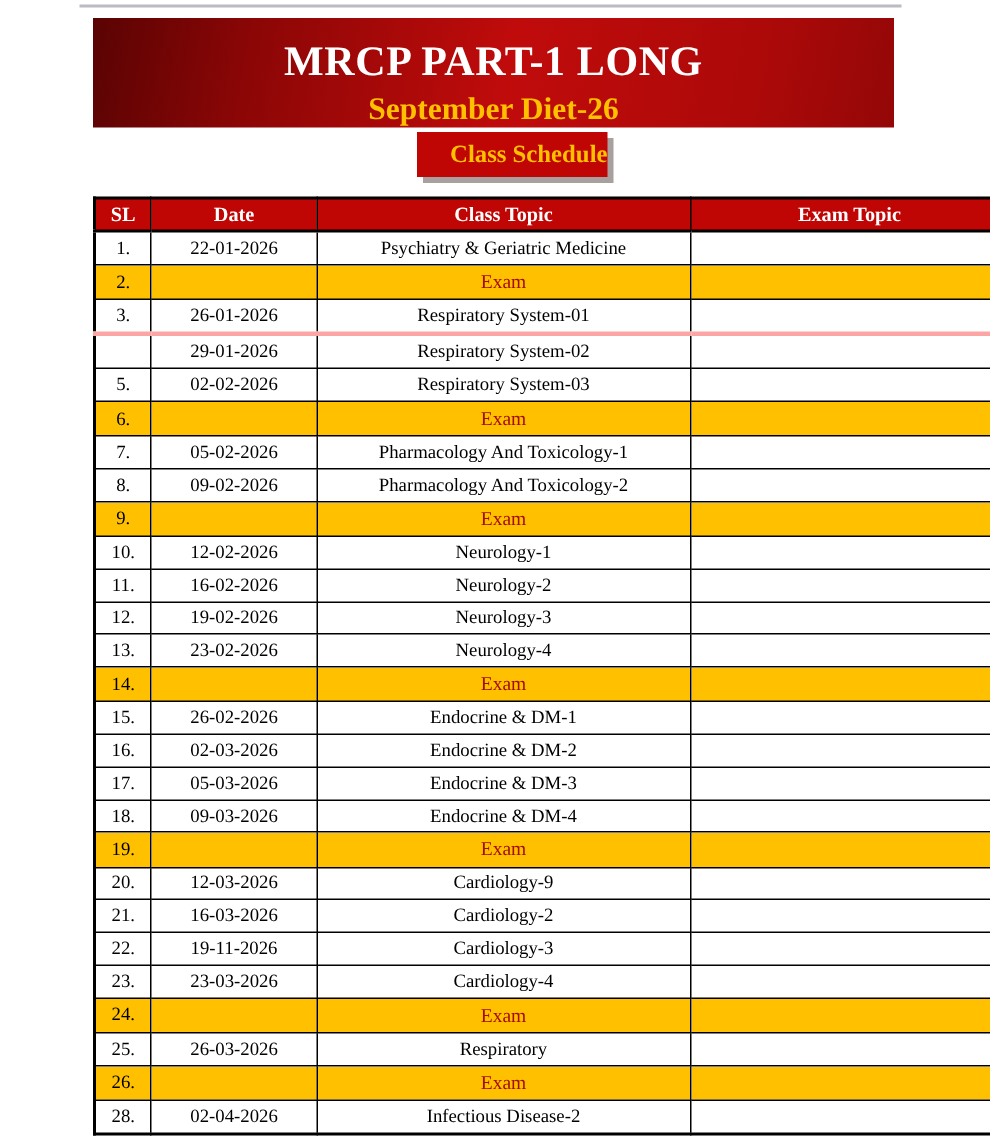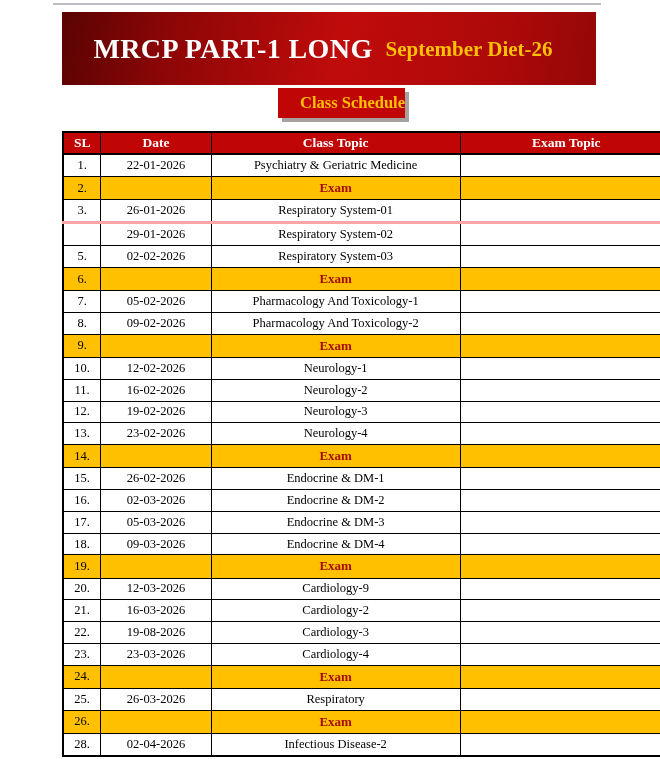--- a/index.html
+++ b/index.html
@@ -22,29 +22,29 @@
   }
   .top-rule{
     position:absolute;left:53px;top:3px;width:548px;height:2px;
     background:var(--line);
   }
   .banner{
     position:absolute;left:62px;top:12px;width:534px;height:73px;
     background:linear-gradient(100deg,
       var(--banner-dark) 0%, #8C0606 20%, var(--banner-mid) 52%,
       #AD0909 82%, var(--banner-right) 100%);
-    display:flex;flex-direction:row;align-items:center;justify-content:center;
+    display:flex;flex-direction:column;align-items:center;justify-content:flex-end;
     gap:1px;
   }
   .banner .title{
     margin:0;font-size:28px;line-height:32px;font-weight:700;color:#ffffff;
     letter-spacing:0.4px;
   }
   .banner .subtitle{
-    margin:12px;font-size:21px;line-height:24px;font-weight:700;color:var(--gold);
+    margin:1px;font-size:21px;line-height:24px;font-weight:700;color:var(--gold);
   }
   .badge{
     position:absolute;left:278px;top:88px;width:127px;height:30px;
     background:var(--red);
     box-shadow:4px 4px 0 var(--shadow);
     display:flex;align-items:center;justify-content:flex-end;
   }
   .badge span{
     color:var(--gold);font-weight:700;font-size:16.5px;white-space:nowrap;
   }
@@ -61,21 +61,21 @@
     padding:0;
   }
   table.schedule td{
     border:1px solid var(--border);
     font-size:12.5px;color:#000000;padding:0 2px;
     white-space:nowrap;overflow:hidden;
     background:#ffffff;
   }
   tr.exam-row td{background:var(--exam-bg);}
   tr.exam-row td.exam-label{
-    color:var(--exam-text);font-weight:700;font-size:13px;margin-left:40px;
+    color:var(--exam-text);font-weight:400;font-size:13px;margin-left:40px;
   }
   tr.light-top td{border-top:3px solid #fca5a5;}
 </style>
 </head>
 <body>
 
 <div class="top-rule"></div>
 
 <header class="banner">
   <div class="title">MRCP PART-1 LONG</div>
@@ -223,21 +223,21 @@
         <td></td>
       </tr>
       <tr class="class-row">
         <td>21.</td>
         <td>16-03-2026</td>
         <td>Cardiology-2</td>
         <td></td>
       </tr>
       <tr class="class-row">
         <td>22.</td>
-        <td>19-08-2026</td>
+        <td>19-11-2026</td>
         <td>Cardiology-3</td>
         <td></td>
       </tr>
       <tr class="class-row">
         <td>23.</td>
         <td>23-03-2026</td>
         <td>Cardiology-4</td>
         <td></td>
       </tr>
       <tr class="exam-row">

